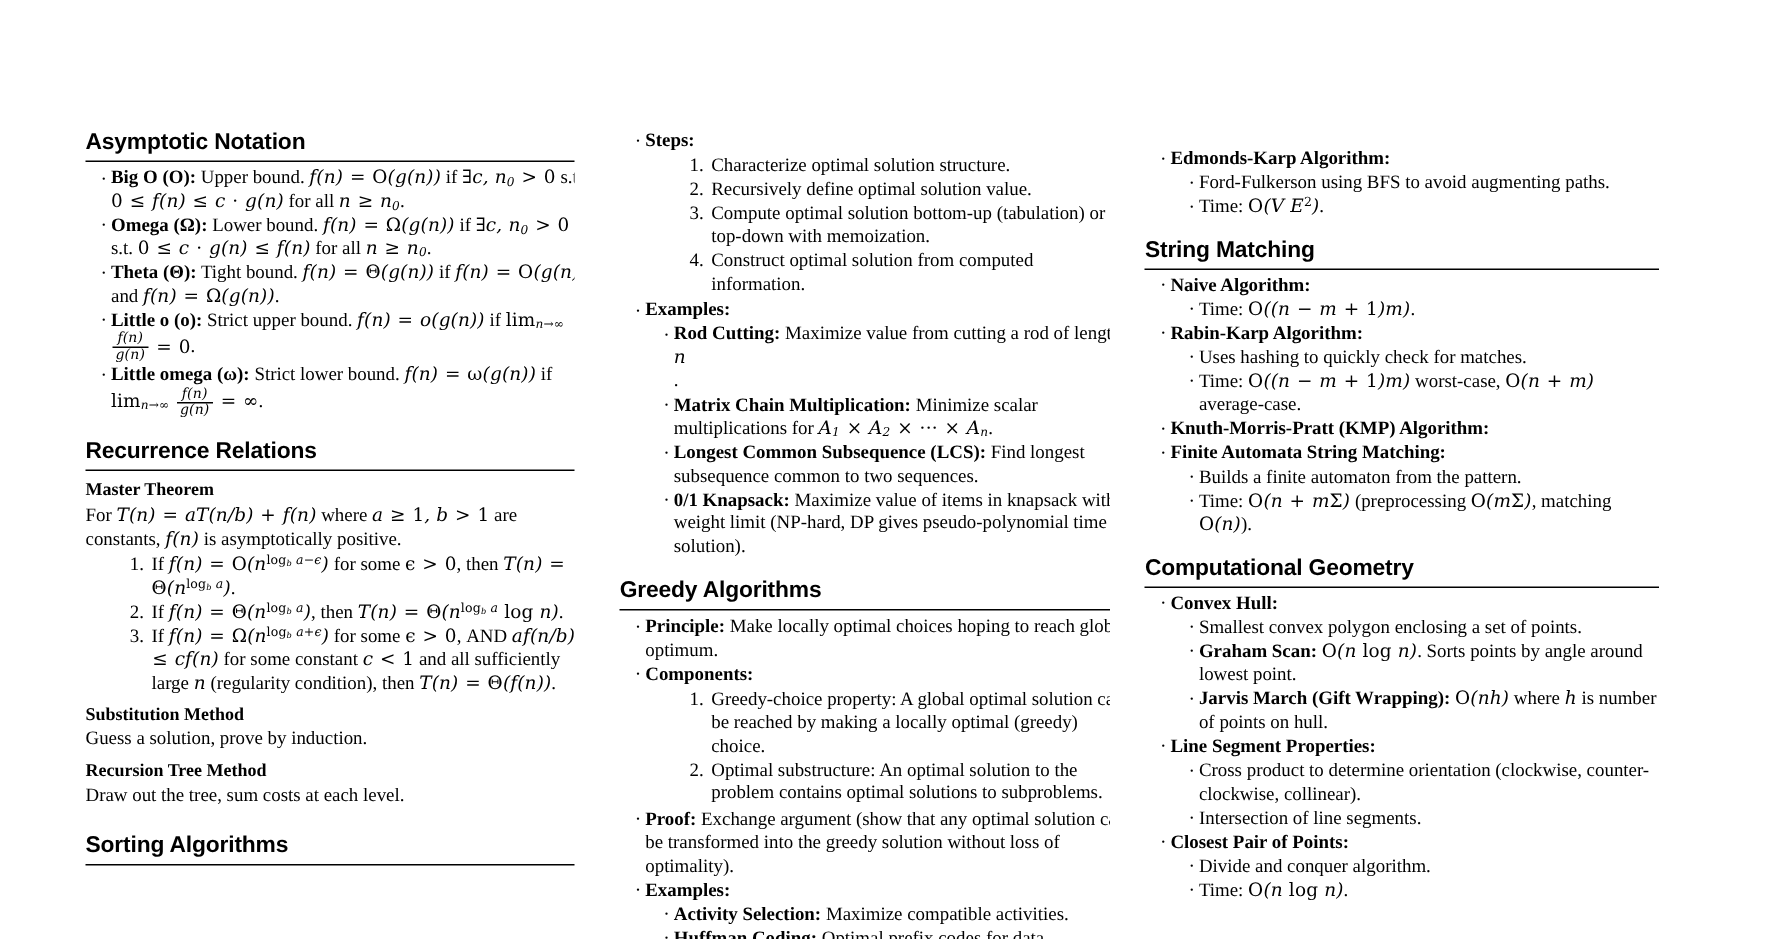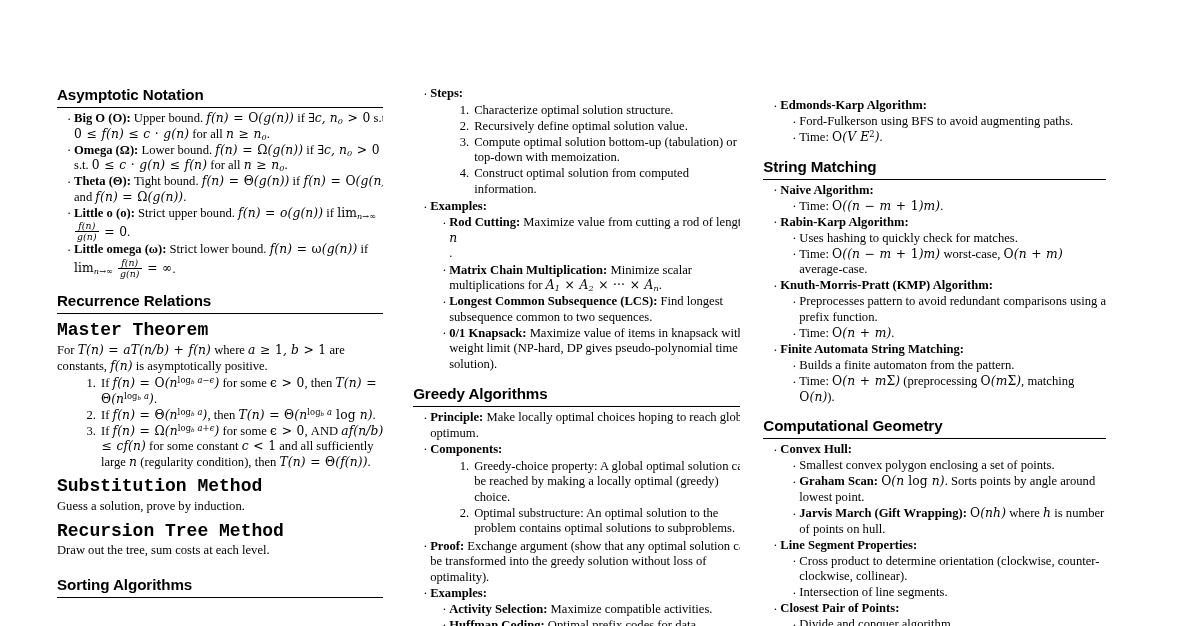--- a/index.html
+++ b/index.html
@@ -49,22 +49,22 @@
     line-height: 1.12;
     border-bottom: 1.6px solid #000;
     padding-bottom: 4px;
   }
   .section-wrap { margin-bottom: 6px; }
   .spacer-before { margin-top: 14px; }
   .spacer-before-lg { margin-top: 17px; }
 
   
   h3.subsection {
-    font-family: Liberation Mono, monospace;
-    font-size: 18px;
+    font-family: Liberation Serif, serif;
+    font-size: 12px;
     font-weight: bold;
     margin: 6px 0 2px 0;
     padding: 0;
     line-height: 1.15;
   }
 
   p.body {
     font-size: 12.6px;
     line-height: 1.24;
     margin: 0 0 2px 0;
@@ -278,24 +278,20 @@
           </li>
 
           <li><b>Rabin-Karp Algorithm:</b>
             <ul class="itemize">
               <li>Uses hashing to quickly check for matches.</li>
               <li><span>Time: </span><span class="m"><span class="up">O</span>((<span style="font-style:italic">n</span> <span class="op">−</span> <span style="font-style:italic">m</span> <span class="op">+</span> <span class="up">1</span>)<span style="font-style:italic">m</span>)</span><span> worst-case, </span><span class="m"><span class="up">O</span>(<span style="font-style:italic">n</span> <span class="op">+</span> <span style="font-style:italic">m</span>)</span><span> average-case.</span></li>
             </ul>
           </li>
 
           <li><b>Knuth-Morris-Pratt (KMP) Algorithm:</b>
-            <ul class="itemize">
-              <li>Preprocesses pattern to avoid redundant comparisons using a prefix function.</li>
-              <li><span>Time: </span><span class="m"><span class="up">O</span>(<span style="font-style:italic">n</span> <span class="op">+</span> <span style="font-style:italic">m</span>)</span><span>.</span></li>
-            </ul>
           </li>
 
           <li><b>Finite Automata String Matching:</b>
             <ul class="itemize">
               <li>Builds a finite automaton from the pattern.</li>
               <li><span>Time: </span><span class="m"><span class="up">O</span>(<span style="font-style:italic">n</span> <span class="op">+</span> <span style="font-style:italic">m</span><span class="up">Σ</span>)</span><span> (preprocessing </span><span class="m"><span class="up">O</span>(<span style="font-style:italic">m</span><span class="up">Σ</span>)</span><span>, matching </span><span class="m"><span class="up">O</span>(<span style="font-style:italic">n</span>)</span><span>).</span></li>
             </ul>
           </li>
 
         </ul>

